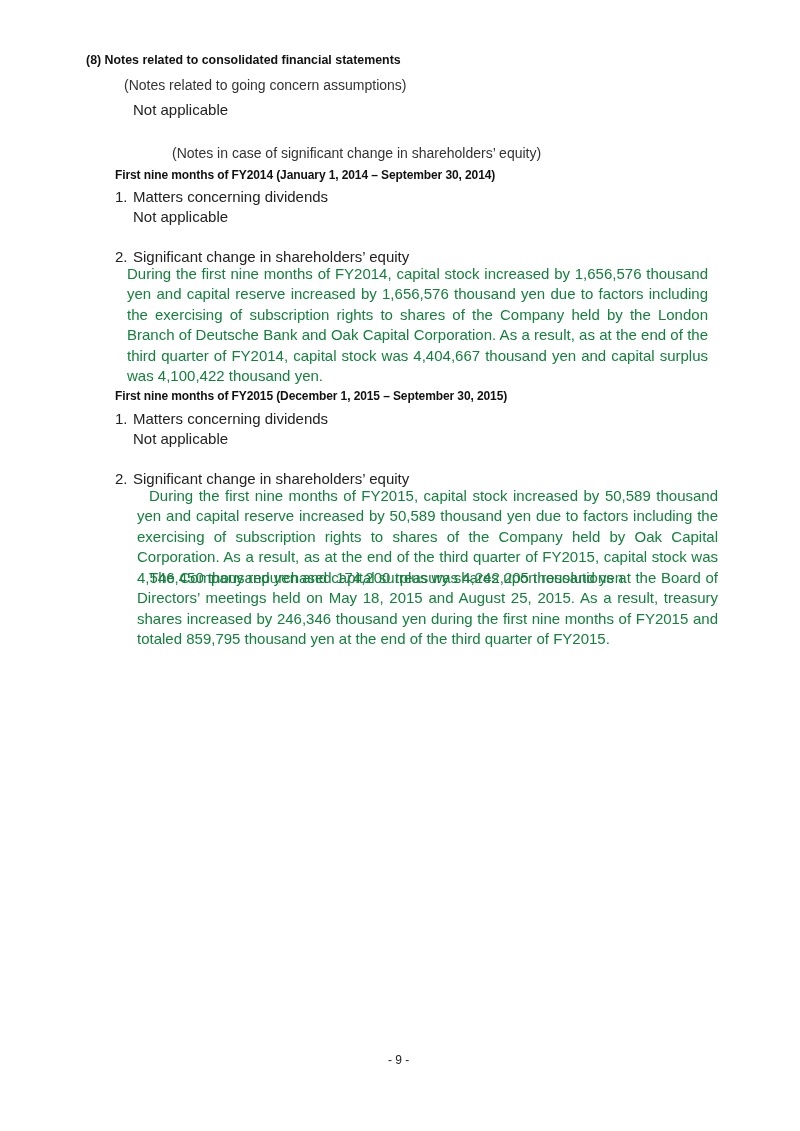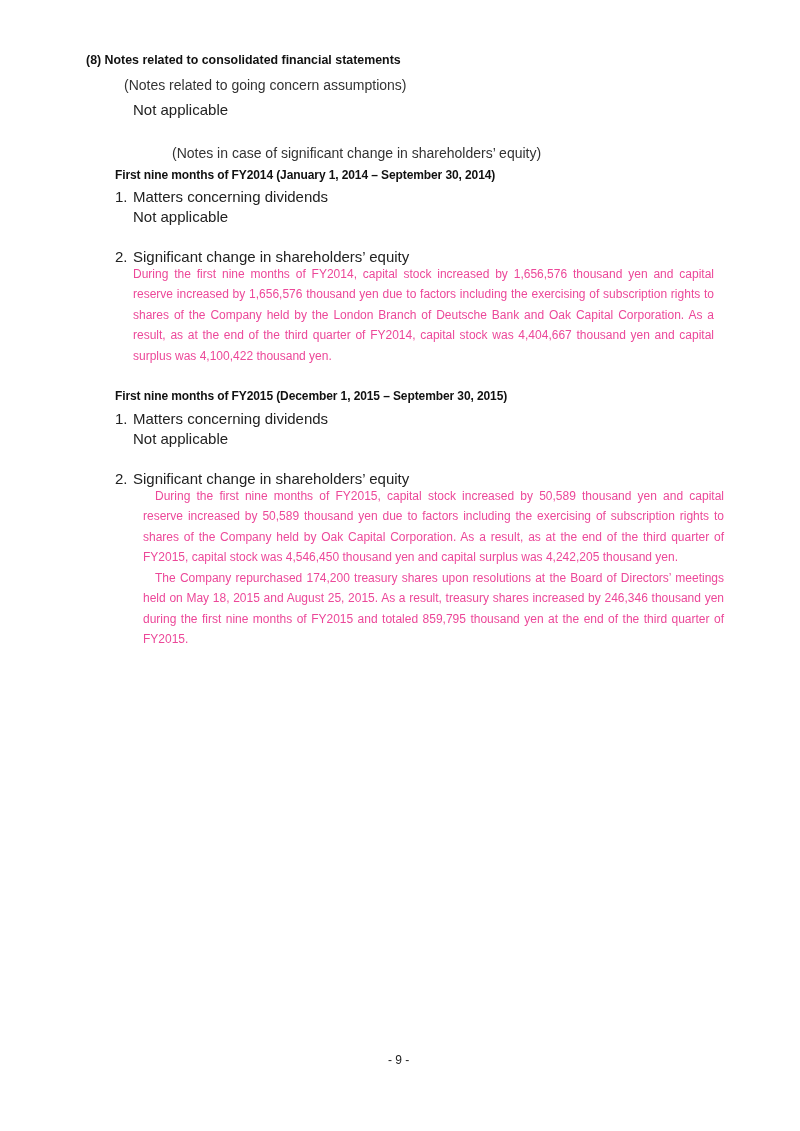--- a/index.html
+++ b/index.html
@@ -3,22 +3,22 @@
 <meta charset="utf-8">
 <style>
   html, body { margin: 0; padding: 0; background: #ffffff; }
   body { width: 800px; height: 1131px; position: relative; overflow: hidden;
          font-family: "Liberation Sans", sans-serif; color: #1a1a1a; }
   .abs { position: absolute; white-space: nowrap; }
   .h1 { font-size: 12.4px; font-weight: bold; color: #111; }
   .note { font-size: 14px; color: #333; }
   .h2 { font-size: 12px; font-weight: bold; color: #111; letter-spacing: -0.1px; }
   .txt { font-size: 15px; color: #222; }
-  .para { position: absolute; left: 133px; width: 581px; font-size: 12px; line-height: 20.4px;
-          text-align: justify; color: #ec4899; }
+  .para { position: absolute; left: 127px; width: 581px; font-size: 15px; line-height: 20.4px;
+          text-align: justify; color: #15803d; }
   .indent { text-indent: 12px; margin-left: 10px; }
   .footer { font-size: 12px; color: #222; }
 </style>
 </head>
 <body>
 
 <div class="abs h1" style="left:86px; top:53px;">(8) Notes related to consolidated financial statements</div>
 
 <div class="abs note" style="left:124px; top:77px;">(Notes related to going concern assumptions)</div>
 <div class="abs txt" style="left:133px; top:101px;">Not applicable</div>

